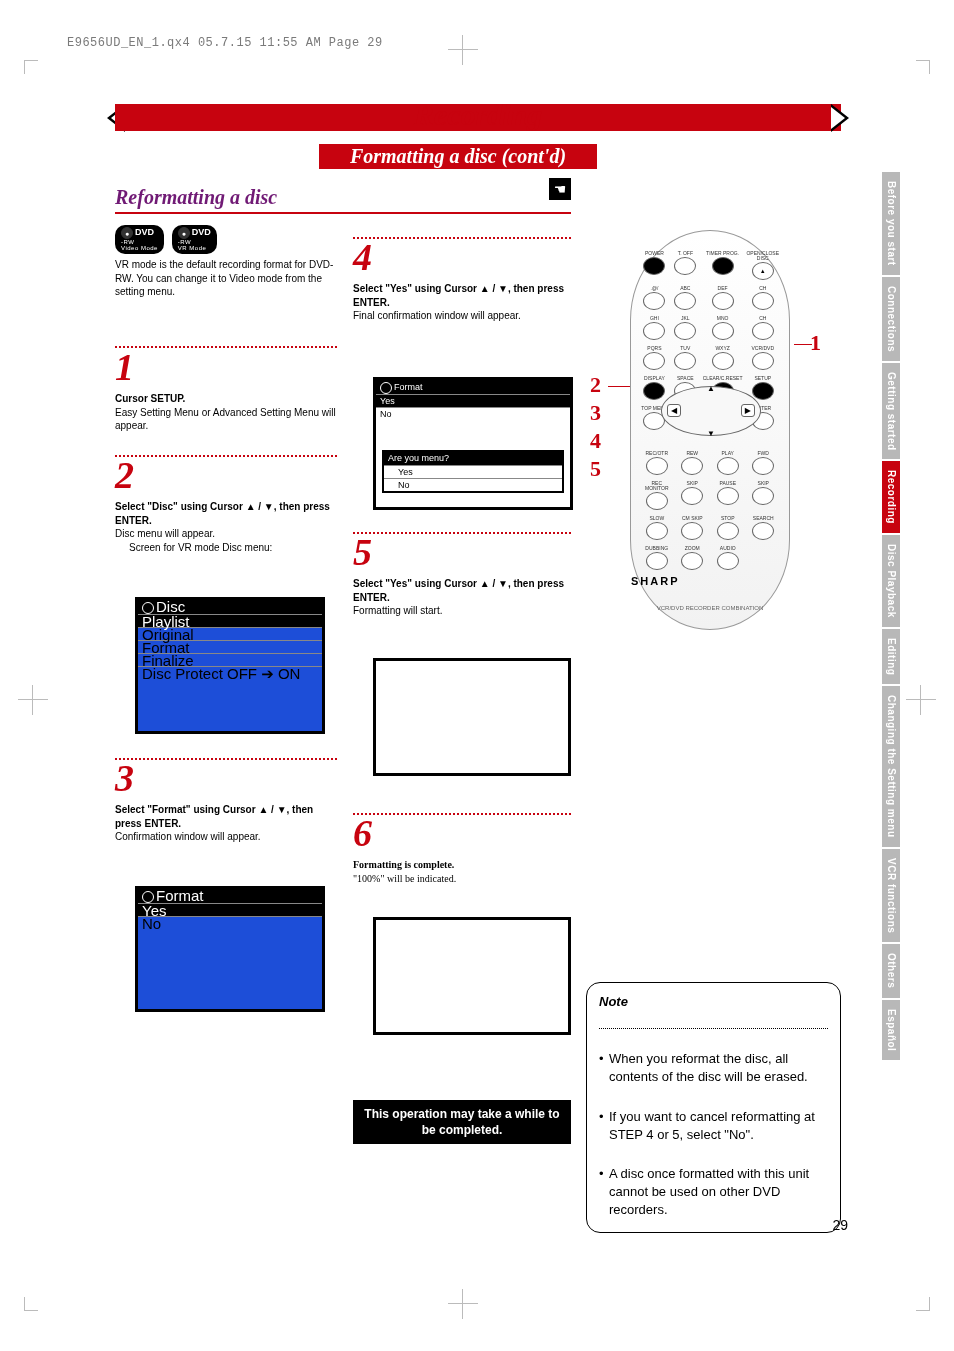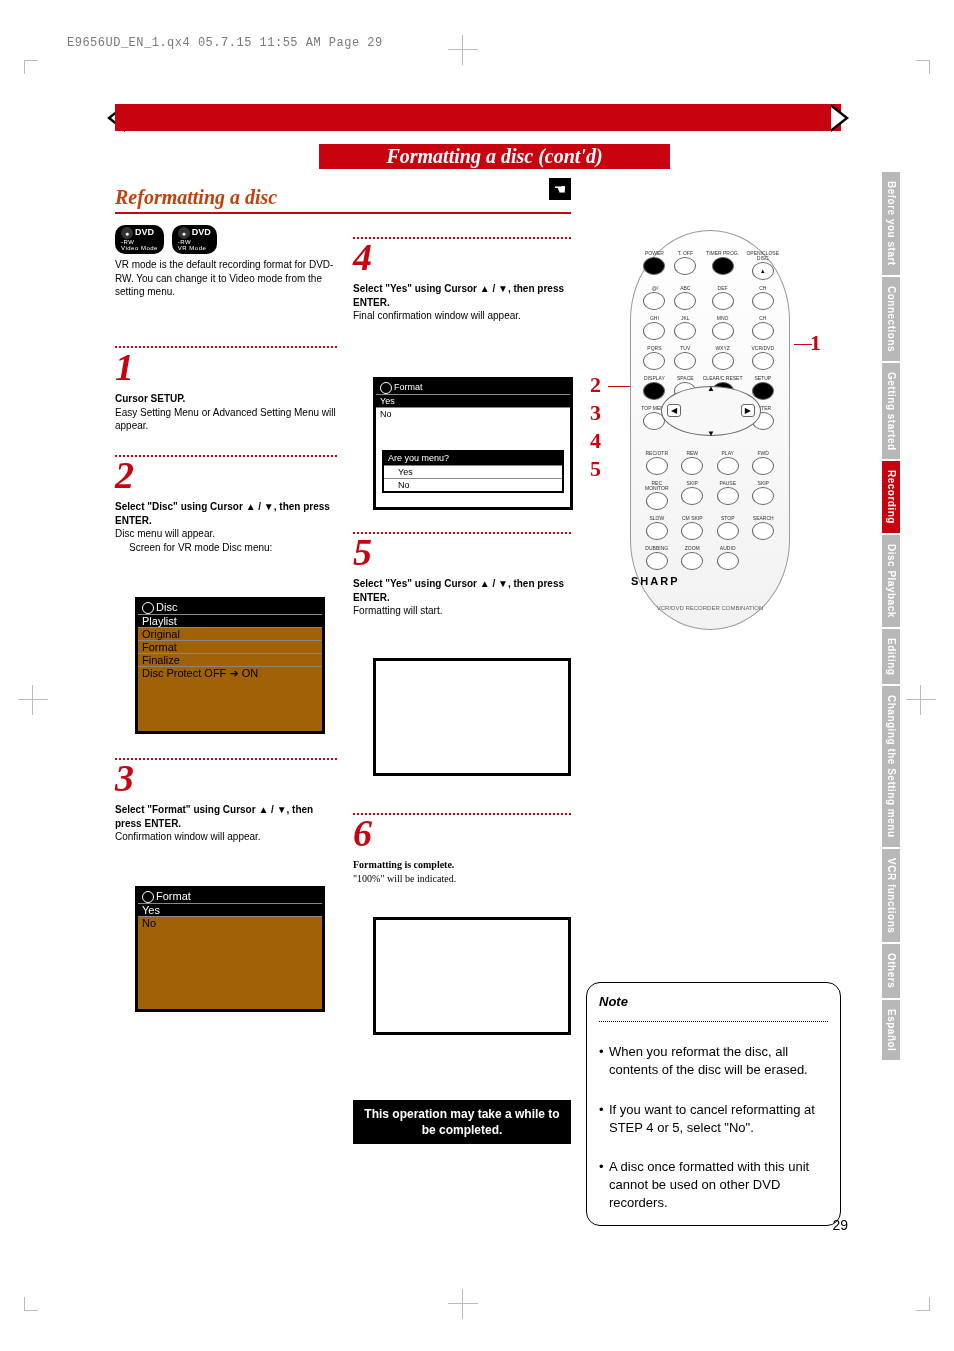--- a/index.html
+++ b/index.html
@@ -26,23 +26,23 @@
 .cross.bot { left:448px; bottom:32px; }
 
 .chapter-bar { position:absolute; left:115px; top:104px; width:726px; height:44px; }
 .chapter-bar .title-bg { position:absolute; left:0; top:0; width:726px; height:27px; background:#c7030f; }
 .chapter-bar .title { position:absolute; left:0; top:-4px; width:726px; text-align:center; font:italic bold 30px/1 Georgia, serif; color:#c7030f; }
 .chapter-bar .chev { position:absolute; top:0; width:0; height:0; }
 .chapter-bar .chev.l { left:-8px; border-top:14px solid transparent; border-bottom:14px solid transparent; border-right:18px solid #000; }
 .chapter-bar .chev.l::after { content:""; position:absolute; left:4px; top:-11px; border-top:11px solid transparent; border-bottom:11px solid transparent; border-right:14px solid #fff; }
 .chapter-bar .chev.r { right:-8px; border-top:14px solid transparent; border-bottom:14px solid transparent; border-left:18px solid #000; }
 .chapter-bar .chev.r::after { content:""; position:absolute; right:4px; top:-11px; border-top:11px solid transparent; border-bottom:11px solid transparent; border-left:14px solid #fff; }
-.chapter-sub { position:absolute; left:319px; top:144px; width:351px; height:25px; background:#c7030f; color:#fff; text-align:center; font:italic 600 20px/25px Georgia, serif; }
-
-.section-heading { color:#c2410c; font:italic bold 20px/1.1 Georgia, serif; }
+.chapter-sub { position:absolute; left:319px; top:144px; width:278px; height:25px; background:#c7030f; color:#fff; text-align:center; font:italic 600 20px/25px Georgia, serif; }
+
+.section-heading { color:#701a75; font:italic bold 20px/1.1 Georgia, serif; }
 .rule-red { border-top:2px solid #c7030f; }
 .dots { border-top:2px dotted #c7030f; height:0; margin:6px 0; }
 .stepnum { color:#c7030f; font:italic bold 38px/1 Georgia, serif; }
 .bold { font-weight:700; }
 .para { font-size:10px; line-height:1.35; }
 
 .col1 { position:absolute; left:115px; width:222px; }
 .col2 { position:absolute; left:353px; width:218px; }
 .col3 { position:absolute; left:586px; width:255px; }
 
@@ -54,21 +54,21 @@
 .progress-scr { width:198px; height:118px; border:3px solid #000; background:linear-gradient(#000, #000); position:relative; }
 .progress-bar-row { position:absolute; left:8px; right:8px; bottom:6px; height:12px; display:flex; align-items:center; gap:4px; color:#fff; font-size:8px; }
 .pb-label { width:44px; }
 .pb-track { flex:1; height:10px; border:1px solid #fff; display:flex; }
 .pb-seg { flex:1; margin:0 0.5px; background:#fff; }
 .pb-seg.off { background:transparent; }
 .pb-pct { width:28px; text-align:right; }
 .black-bar { background:#000; color:#fff; font-weight:700; text-align:center; padding:6px 8px; font-size:12px; line-height:1.35; }
 
 .note-box { border:1px solid #000; border-radius:14px; padding:10px 12px 12px; font-size:13px; line-height:1.4; }
-.note-box .note-h { font-style:italic; font-weight:700; margin-bottom:10px; }
+.note-box .note-h { font-style:italic; font-weight:700; margin-bottom:17px; }
 .note-box ul { list-style:none; }
 .note-box li { position:relative; padding-left:10px; margin-top:21px; }
 .note-box li::before { content:"•"; position:absolute; left:0; }
 
 .remote { position:absolute; left:630px; top:230px; width:160px; height:400px; border:1px solid #999; border-radius:80px/90px; background:linear-gradient(#fff,#f2f2f2); }
 .remote .grid { position:absolute; left:10px; right:10px; top:20px; display:grid; grid-template-columns:repeat(4,1fr); gap:6px 4px; }
 .rbtn { width:22px; height:18px; border:1px solid #666; border-radius:50%; margin:0 auto; font-size:6px; display:flex; align-items:center; justify-content:center; background:#fff; }
 .rbtn.dark { background:#000; color:#fff; }
 .rlbl { font-size:5px; text-align:center; color:#333; line-height:1; margin-bottom:1px; }
 .cell { display:flex; flex-direction:column; align-items:center; }
@@ -82,21 +82,21 @@
 
 .side-tabs { position:absolute; right:54px; top:172px; width:18px; display:flex; flex-direction:column; }
 .tab { writing-mode:vertical-rl; font:700 10px/18px Arial; color:#fff; background:#b8b8b8; text-align:center; padding:9px 0; margin-bottom:2px; letter-spacing:0.5px; }
 .tab.active { background:#c7030f; }
 .pagen { position:absolute; right:106px; bottom:118px; font-size:14px; }
 
 .icon-pill { display:inline-flex; border:1px solid #555; border-radius:50%; height:12px; width:12px; align-items:center; justify-content:center; font-size:7px; margin-right:2px; vertical-align:middle; color:#343434;}
 .dvd-badge { display:inline-block; background:#000; color:#fff; border-radius:10px; padding:2px 6px 3px; font:700 9px/1 Arial; margin-right:4px; }
 .dvd-badge .sub { display:block; font-size:6px; font-weight:400; letter-spacing:0.5px; }
 .big-hand { position:absolute; left:549px; top:178px; width:22px; height:22px; background:#000; color:#fff; font-size:14px; text-align:center; line-height:22px; }
-.disc-menu { width:190px; border:3px solid #000; margin-left:20px; background:#a16207; font-size:11px; }
+.disc-menu { width:190px; border:3px solid #000; margin-left:20px; background:#1d4ed8; font-size:15px; }
 .disc-menu .hdr { background:#000; color:#fff; height:14px; line-height:14px; padding:0 4px; }
 .disc-menu .row { border-top:1px solid #888; height:13px; line-height:13px; padding:0 4px; }
 .disc-menu .row.sel { background:#000; color:#fff; }
 .disc-menu .body { height:52px; }
 </style>
 </head>
 <body>
 
 <div class="page">
   <div class="page-info">E9656UD_EN_1.qx4  05.7.15  11:55 AM  Page 29</div>

